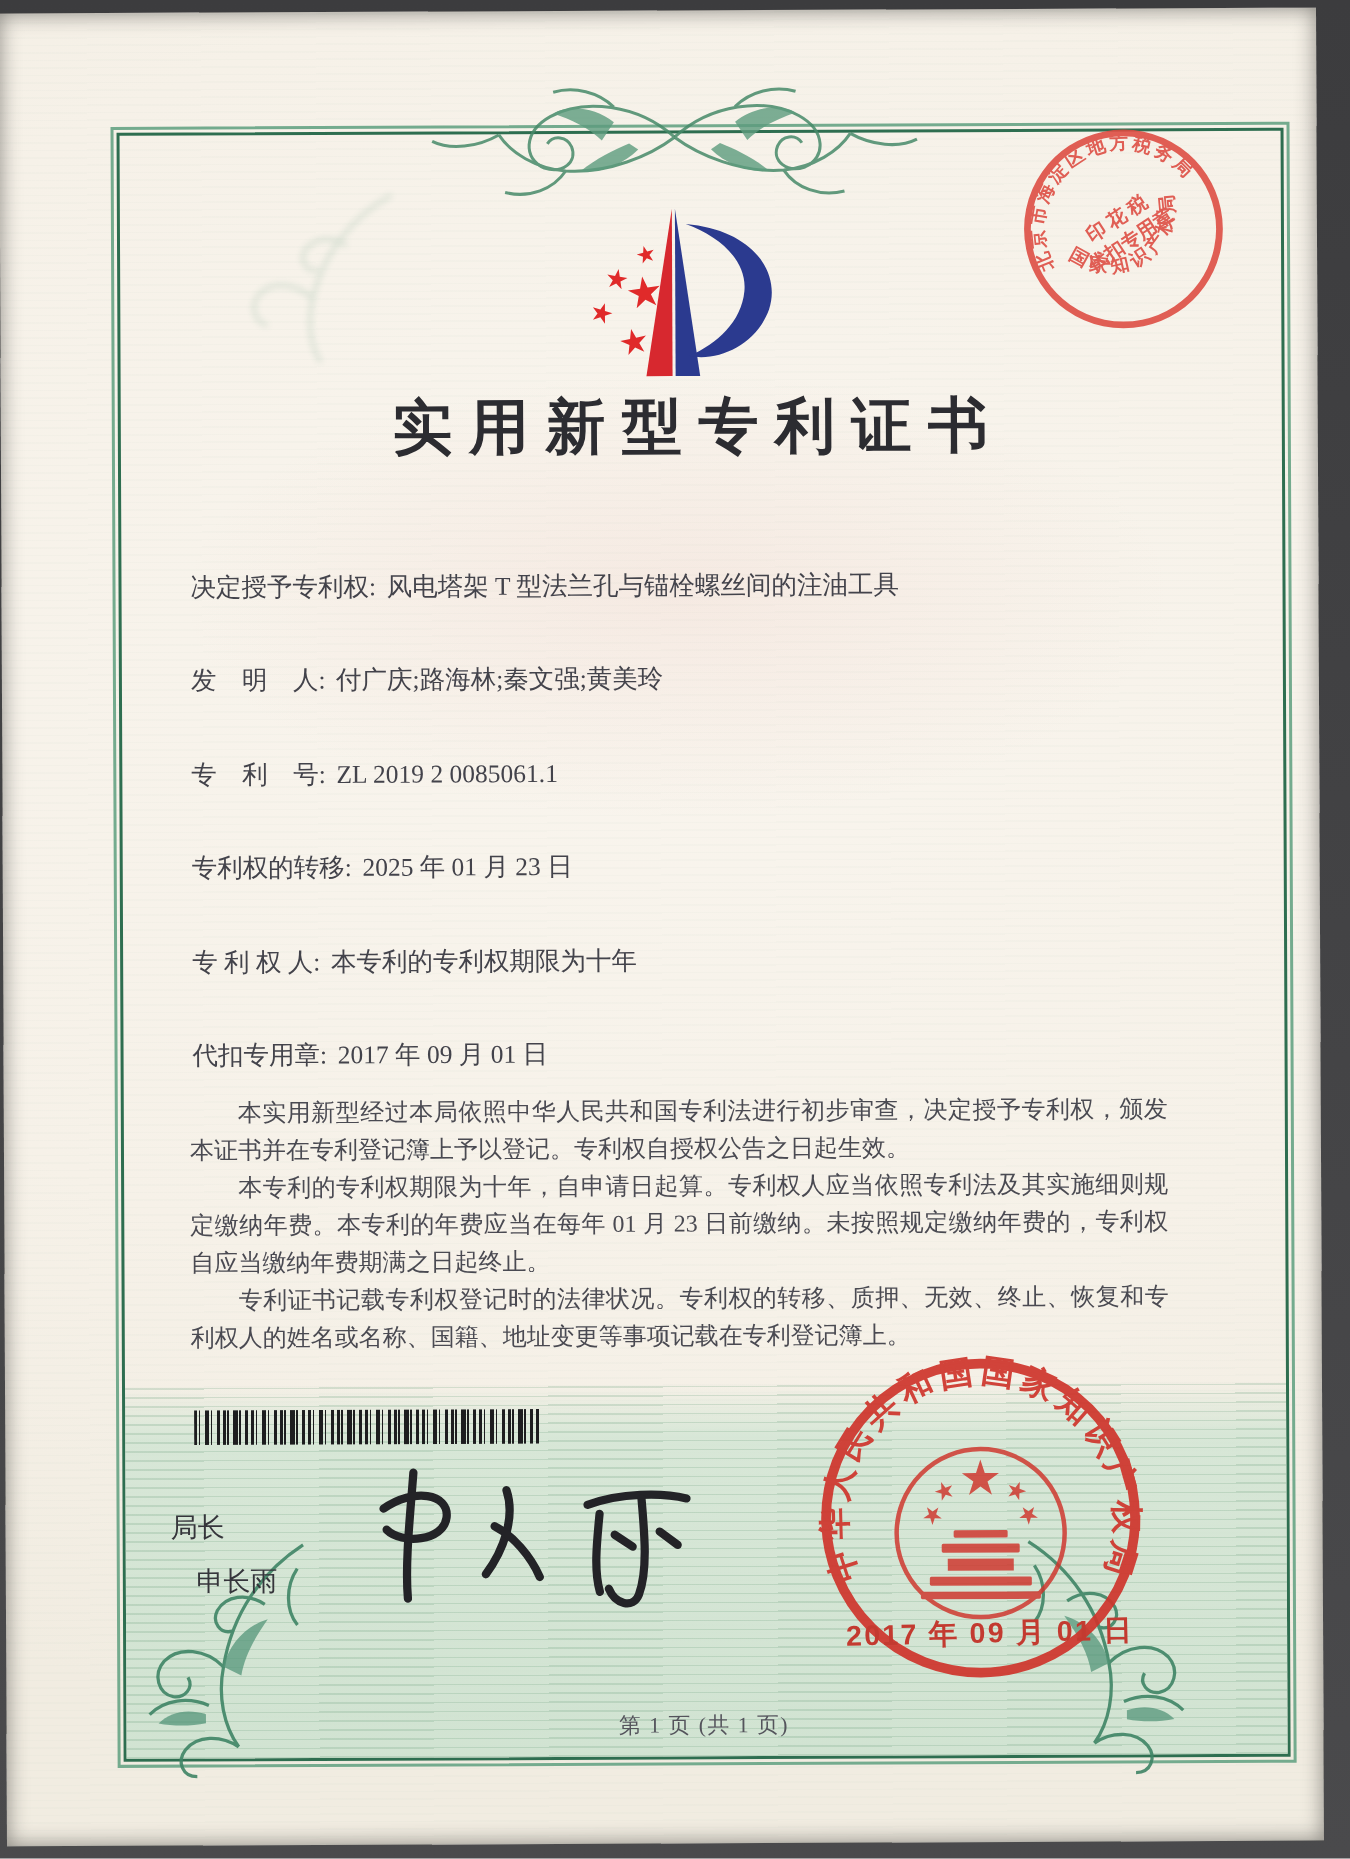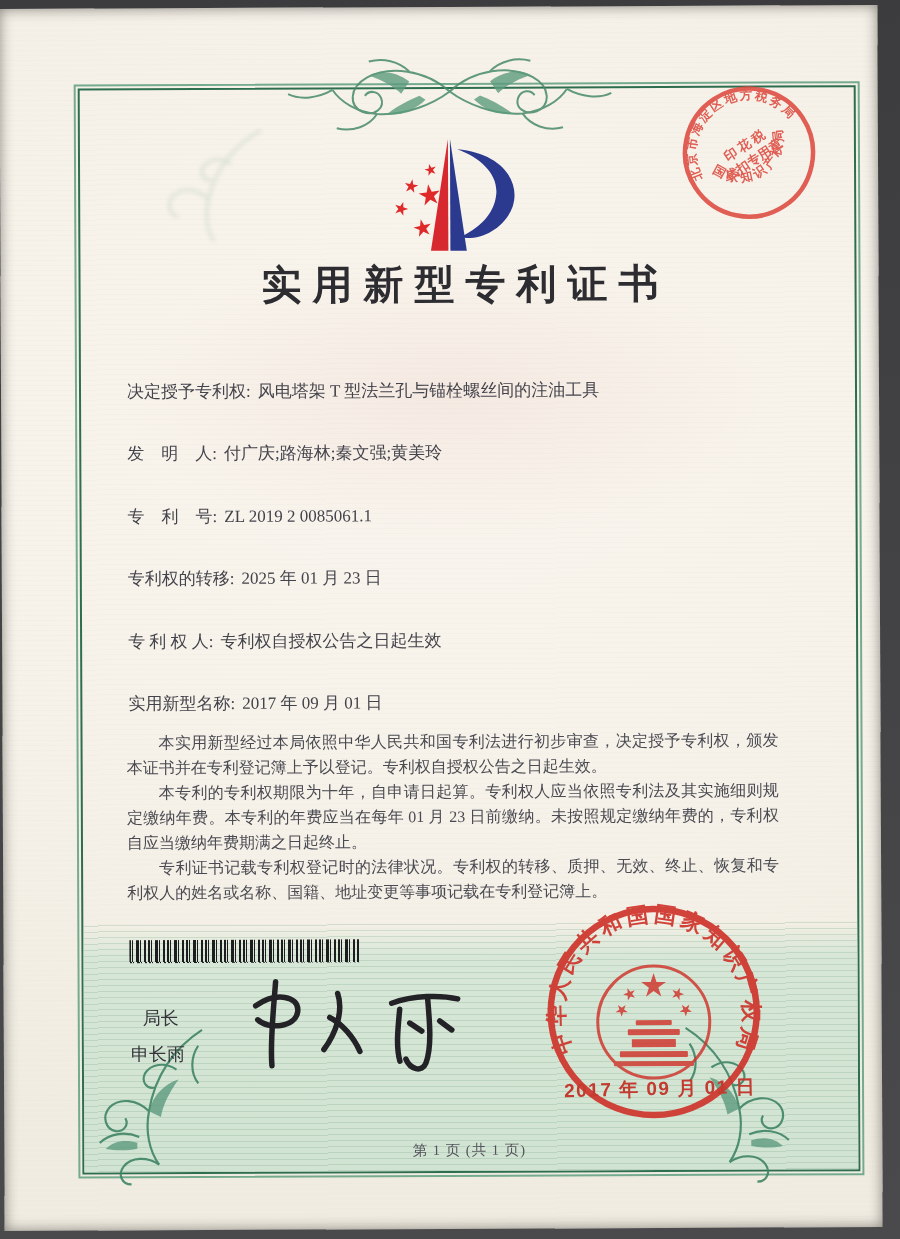--- a/index.html
+++ b/index.html
@@ -56,21 +56,21 @@
   .paras p{margin:0;text-indent:2em;}
   .barcode{
     position:absolute;left:126px;top:932px;width:230px;height:23px;
     background:repeating-linear-gradient(90deg,
       #1d1d1f 0 2px, rgba(0,0,0,0) 2px 3px,
       #1d1d1f 3px 4px, rgba(0,0,0,0) 4px 7px,
       #1d1d1f 7px 10px, rgba(0,0,0,0) 10px 11px,
       #1d1d1f 11px 12px, rgba(0,0,0,0) 12px 15px,
       #1d1d1f 15px 17px, rgba(0,0,0,0) 17px 19px);
   }
-  .signer-title{position:absolute;left:139px;top:998px;font-size:18px;color:#35353b;font-family:"Liberation Sans",sans-serif;}
+  .signer-title{position:absolute;left:110px;top:998px;font-size:18px;color:#35353b;font-family:"Liberation Sans",sans-serif;}
   .signer-name{position:absolute;left:127px;top:1034px;font-size:18px;color:#35353b;font-family:Liberation Serif, serif;}
   .signature{position:absolute;left:238px;top:958px;width:240px;height:116px;}
   .seal{position:absolute;left:540px;top:896px;width:220px;height:220px;opacity:.92;}
   .seal-date{
     position:absolute;left:536px;top:1070px;width:240px;text-align:center;
     font-size:19px;font-weight:700;letter-spacing:1.5px;color:#c33a30;transform:rotate(-1deg);
     font-family:"Liberation Sans",sans-serif;
   }
   .footer{
     position:absolute;left:74px;top:1134px;width:782px;text-align:center;
@@ -188,24 +188,24 @@
     <div class="field" style="top:434px;">
       <span class="lbl">发　明　人:</span><span class="val">付广庆;路海林;秦文强;黄美玲</span>
     </div>
     <div class="field" style="top:497px;">
       <span class="lbl">专　利　号:</span><span class="val">ZL 2019 2 0085061.1</span>
     </div>
     <div class="field" style="top:559px;">
       <span class="lbl">专利权的转移:</span><span class="val">2025 年 01 月 23 日</span>
     </div>
     <div class="field" style="top:622px;">
-      <span class="lbl">专 利 权 人:</span><span class="val">专利权自授权公告之日起生效</span>
+      <span class="lbl">专 利 权 人:</span><span class="val">本专利的专利权期限为十年</span>
     </div>
     <div class="field" style="top:684px;">
-      <span class="lbl">实用新型名称:</span><span class="val">2017 年 09 月 01 日</span>
+      <span class="lbl">代扣专用章:</span><span class="val">2017 年 09 月 01 日</span>
     </div>
   </div>
 
   <div class="paras">
     <p>本实用新型经过本局依照中华人民共和国专利法进行初步审查，决定授予专利权，颁发本证书并在专利登记簿上予以登记。专利权自授权公告之日起生效。</p>
     <p>本专利的专利权期限为十年，自申请日起算。专利权人应当依照专利法及其实施细则规定缴纳年费。本专利的年费应当在每年 01 月 23 日前缴纳。未按照规定缴纳年费的，专利权自应当缴纳年费期满之日起终止。</p>
     <p>专利证书记载专利权登记时的法律状况。专利权的转移、质押、无效、终止、恢复和专利权人的姓名或名称、国籍、地址变更等事项记载在专利登记簿上。</p>
   </div>
 
   <div class="barcode"></div>

